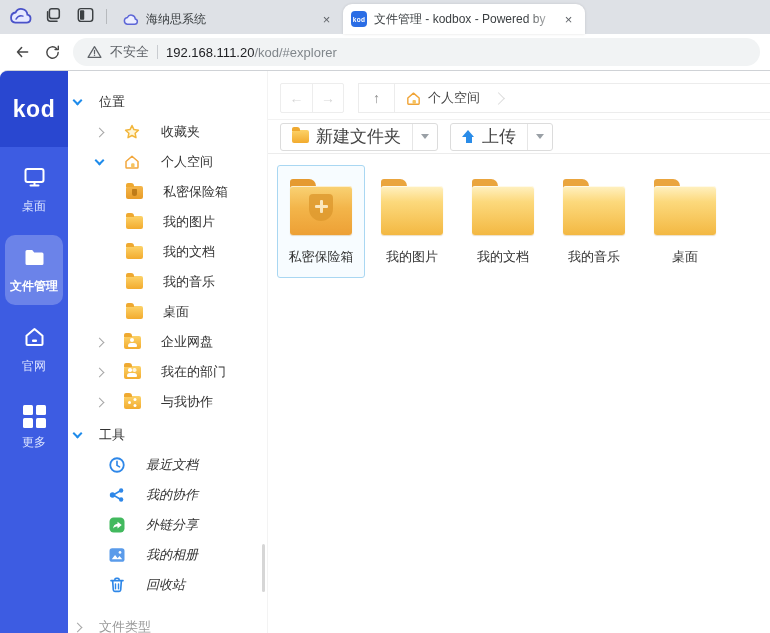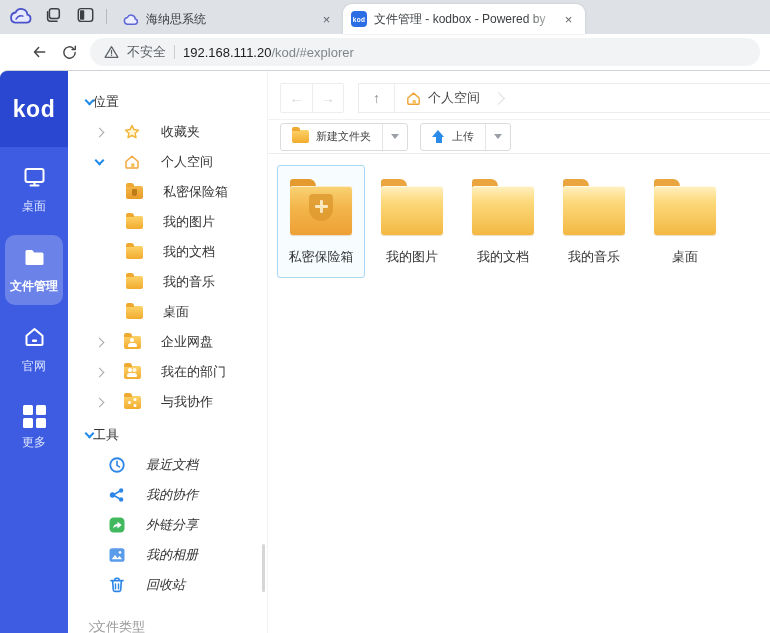--- a/index.html
+++ b/index.html
@@ -12,21 +12,21 @@
   .strip-sep { width:1px; height:15px; background:#b6b9bd; margin:0 4px 10px 4px; align-self:flex-end; }
   .tab { height:30px; display:flex; align-items:center; padding:0 8px; border-radius:9px 9px 0 0; font-size:12px; color:#3c4043; }
   .tab.t1 { width:228px; }
   .tab.active { background:#fff; width:242px; box-shadow:0 0 3px rgba(0,0,0,.12); }
   .tab.t3 { flex:1; overflow:hidden; }
   .tab .fav { flex:none; margin-right:7px; display:flex; }
   .tab .t-title { flex:1; white-space:nowrap; overflow:hidden; -webkit-mask-image:linear-gradient(90deg,#000 82%,transparent); mask-image:linear-gradient(90deg,#000 82%,transparent); }
   .tab .t-close { flex:none; width:17px; height:17px; display:flex; align-items:center; justify-content:center; font-size:13px; color:#5f6368; border-radius:4px; }
   .kod-fav { width:16px; height:16px; background:#2a6de5; border-radius:4px; color:#fff; font-size:6.5px; font-weight:bold; display:flex; align-items:center; justify-content:center; letter-spacing:.3px; }
 
-  .navbar { height:36px; background:#fff; display:flex; align-items:center; padding:0 10px 0 24px; gap:0;justify-content:center; }
+  .navbar { height:36px; background:#fff; display:flex; align-items:center; padding:0 10px 0 7px; gap:0;justify-content:center; }
   .navbtn { width:30px; height:30px; display:flex; align-items:center; justify-content:center; border-radius:6px; }
   .urlpill { flex:1; height:28px; margin-left:6px; background:#f1f3f4; border-radius:14px; display:flex; align-items:center; padding:0 14px; gap:8px; font-size:13px; color:#5f6368; }
   .url-div { width:1px; height:14px; background:#c9ccd0; }
   .url-host { color:#202124; }
   .url-path { color:#80868b; }
 
   
   .page { height:563px; display:flex; border-top:1px solid #cfd2d6; border-radius:8px 0 0 0; overflow:hidden; background:#fff; }
 
   
@@ -34,21 +34,21 @@
   .rail-logo { height:76px; background:#2947d0; display:flex; align-items:center; justify-content:center; color:#fff; font-weight:bold; font-size:23px; letter-spacing:.5px; }
   .rail-nav { padding-top:8px; display:flex; flex-direction:column; align-items:center; gap:10px; }
   .rail-item { width:58px; border-radius:10px; display:flex; flex-direction:column; align-items:center; justify-content:center; gap:6px; color:#dbe3ff; font-size:12px; padding:10px 0; }
   .rail-item.active { background:rgba(255,255,255,.24); color:#fff;font-weight:bold; }
   .i-grid { display:grid; grid-template-columns:10px 10px; gap:3px; }
   .i-grid i { width:10px; height:10px; background:#fff; border-radius:1.5px; display:block; }
 
   
   .tree { width:200px; flex:none; background:#fff; padding-top:16px; font-size:13px; color:#333; position:relative; border-right:1px solid #f3f3f3; }
   .trow { height:30px; display:flex; align-items:center; gap:20px; cursor:default; }
-  .trow.l0 { padding-left:18px; gap:0; }
+  .trow.l0 { padding-left:6px; gap:18px; }
   .trow.l1 { padding-left:28px; }
   .trow.tool { padding-left:40px;font-style:italic; }
   .trow.l2 { padding-left:57px; }
   .mt10 { margin-top:3px;font-family:Liberation Mono, monospace; }
   .mt12 { margin-top:12px; }
   .chev { width:7px; height:7px; flex:none; display:inline-block; }
   .chev.down { border-right:2px solid #1f8ceb; border-bottom:2px solid #1f8ceb; transform:rotate(45deg); margin-top:-4px; }
   .chev.right { border-right:1.6px solid #a6a6a6; border-bottom:1.6px solid #a6a6a6; transform:rotate(-45deg); }
   .ticon { width:18px; height:18px; flex:none; display:flex; align-items:center; justify-content:center; }
   .dim { color:#9a9a9a; }
@@ -72,21 +72,21 @@
   .histbtns { display:flex; border:1px solid #ededed; border-radius:2px; }
   .histbtn { width:31px; height:28px; display:flex; align-items:center; justify-content:center; color:#d6d6d6; font-size:14px; }
   .histbtn + .histbtn { border-left:1px solid #ededed; }
   .bc-bar { flex:1; height:30px; margin-left:14px; border:1px solid #ececec; border-right:none; display:flex; align-items:center; background:#fff; }
   .up-btn { width:36px; height:100%; border-right:1px solid #ececec; display:flex; align-items:center; justify-content:center; color:#8d8d8d; font-size:14px; }
   .crumb { display:flex; align-items:center; gap:6px; padding:0 4px 0 10px; font-size:13px; color:#444; }
   .bc-sep { width:9px; height:9px; border-top:1.6px solid #dcdcdc; border-right:1.6px solid #dcdcdc; transform:rotate(45deg); margin-left:10px; }
 
   .tb-row { margin-top:6px; height:35px; border-top:1px solid #f2f2f2; border-bottom:1px solid #ececec; display:flex; align-items:center; padding-left:12px; gap:12px; }
   .btn-group { display:flex; border:1px solid #dcdcdc; border-radius:3px; height:28px; background:#fff; align-items:stretch; }
-  .btn-main { display:flex; align-items:center; gap:7px; padding:0 11px; font-size:11px; color:#444; }
+  .btn-main { display:flex; align-items:center; gap:7px; padding:0 11px; font-size:17px; color:#444; }
   .btn-caret { width:25px; border-left:1px solid #e6e6e6; display:flex; align-items:center; justify-content:center; }
   .caret { width:0; height:0; border-left:4px solid transparent; border-right:4px solid transparent; border-top:5px solid #9aa0a6; }
   .upload-arrow { position:relative; width:13px; height:14px; }
   .upload-arrow::before { content:""; position:absolute; left:0; top:0; border-left:6.5px solid transparent; border-right:6.5px solid transparent; border-bottom:7px solid #2a8ce8; }
   .upload-arrow::after { content:""; position:absolute; left:3.5px; top:6.5px; width:6px; height:6.5px; background:#2a8ce8; }
 
   .grid { display:flex; padding:11px 0 0 9px; }
   .cell { width:88px; height:113px; margin-right:3px; display:flex; flex-direction:column; align-items:center; border:1px solid transparent; border-radius:3px; padding-top:13px; }
   .cell.selected { border-color:#a9d7f2; background:#f7fcff; }
   .cell .flabel { margin-top:13px; font-size:13px; color:#333; white-space:nowrap; }

